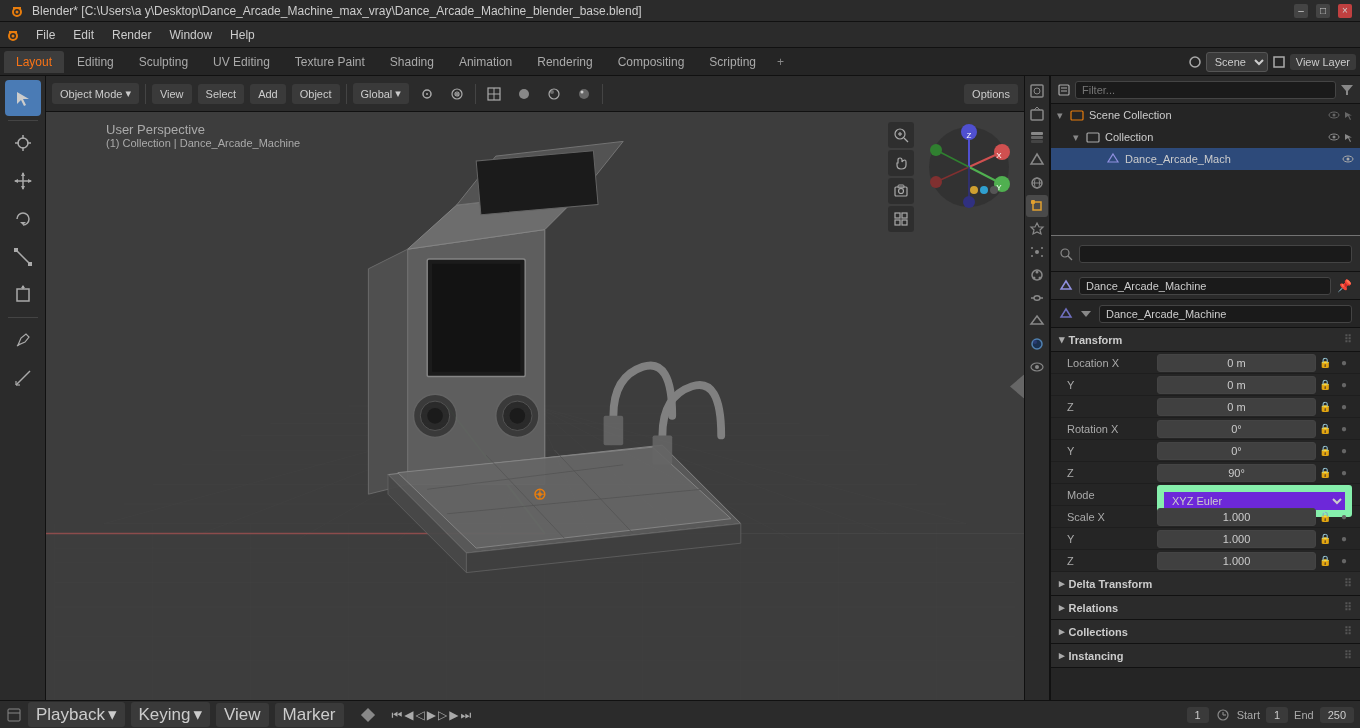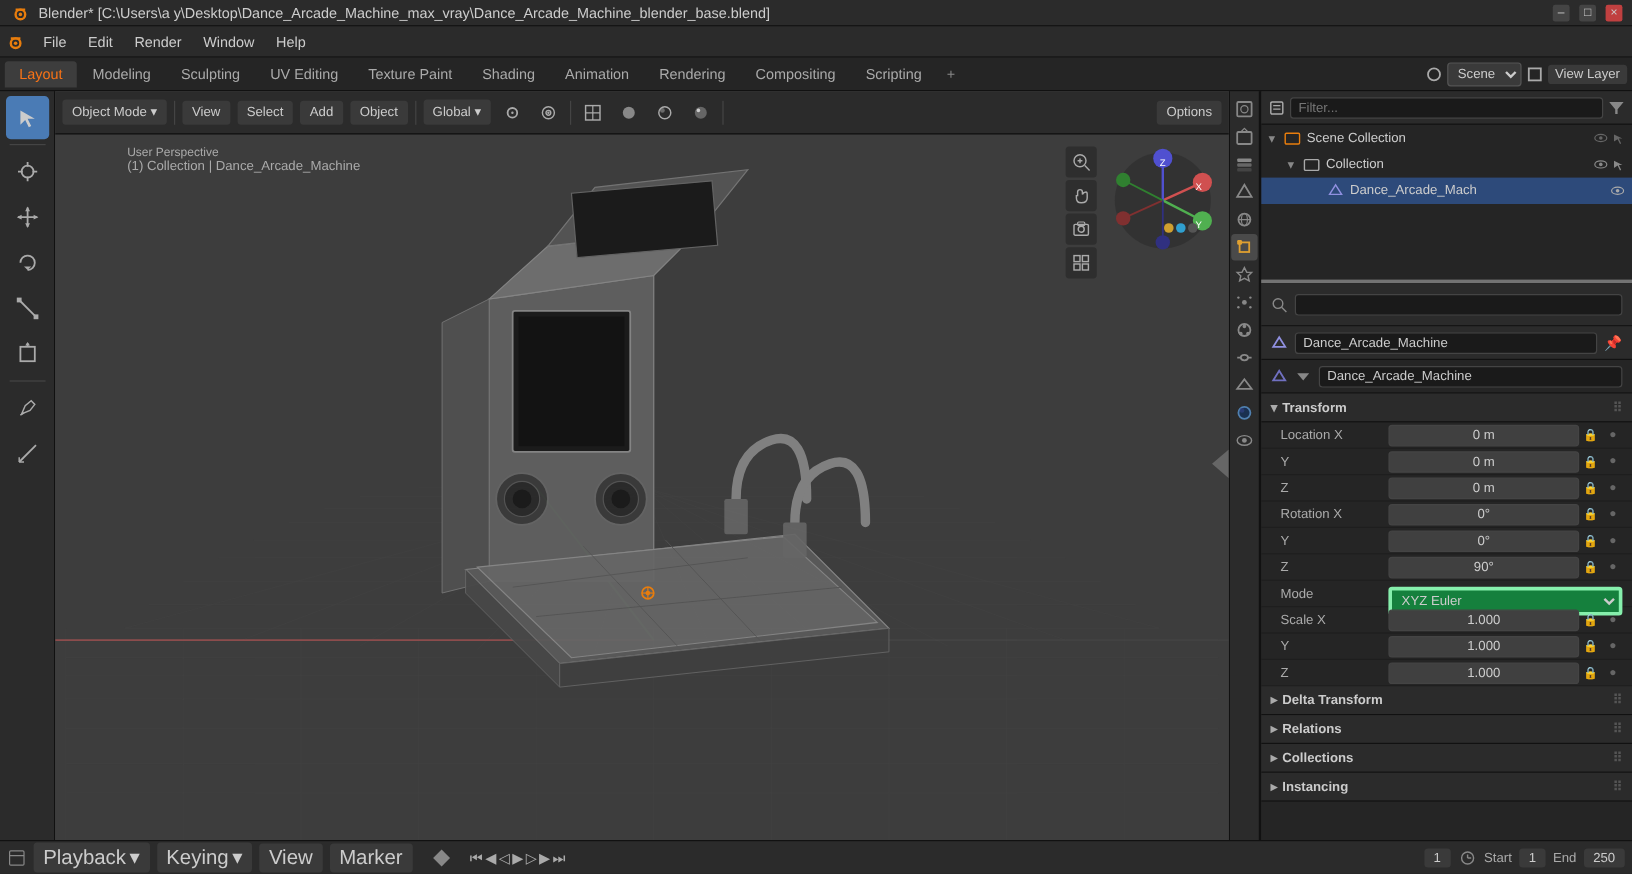--- a/index.html
+++ b/index.html
@@ -69,21 +69,21 @@
     .vp-ov-btn { width: 26px; height: 26px; background: rgba(43,43,43,0.85); border-radius: 3px; display: flex; align-items: center; justify-content: center; cursor: pointer; color: #ccc; font-size: 13px; }
 
     
     #vp-info { position: absolute; top: 46px; left: 60px; color: #aaa; font-size: 11px; }
 
     
     #right-panel {
       width: 310px; background: #252525; border-left: 1px solid #111; display: flex; flex-direction: column;
     }
     #outliner {
-      height: 160px; border-bottom: 3px solid #737373; overflow: hidden;
+      height: 160px; border-bottom: 1px solid #737373; overflow: hidden;
     }
     #outliner-header { height: 28px; background: #2b2b2b; display: flex; align-items: center; padding: 0 6px; gap: 4px; font-size: 11px; color: #aaa; border-bottom: 1px solid #111; }
     .outliner-search { flex: 1; background: #1a1a1a; border: 1px solid #444; border-radius: 3px; padding: 2px 6px; color: #ccc; font-size: 11px; }
     .ol-item { display: flex; align-items: center; height: 22px; padding: 0 6px; cursor: pointer; font-size: 11px; }
     .ol-item.selected { background: #2d4a7a; }
     .ol-indent { width: 16px; display: inline-block; }
     .ol-arrow { width: 12px; color: #888; }
     .ol-icon { width: 16px; height: 16px; margin-right: 4px; display: flex; align-items: center; justify-content: center; }
     .ol-vis-icons { margin-left: auto; display: flex; gap: 2px; color: #666; }
 
@@ -94,21 +94,21 @@
     #prop-obj-name { height: 28px; display: flex; align-items: center; padding: 0 8px; gap: 6px; border-bottom: 1px solid #111; background: #2b2b2b; }
     .prop-name-field { background: #1a1a1a; border: 1px solid #444; border-radius: 3px; padding: 2px 6px; color: #ccc; font-size: 11px; flex: 1; }
     .prop-pin { color: #888; cursor: pointer; }
     .section-header { display: flex; align-items: center; height: 24px; padding: 0 8px; background: #2b2b2b; border-bottom: 1px solid #111; cursor: pointer; font-size: 11px; font-weight: bold; }
     .section-arrow { margin-right: 4px; color: #aaa; }
     .section-drag { margin-left: auto; color: #555; }
     .prop-row { display: flex; align-items: center; height: 22px; padding: 0 8px 0 16px; border-bottom: 1px solid #1e1e1e; }
     .prop-label { color: #aaa; font-size: 11px; width: 90px; }
     .prop-field { flex: 1; background: #404040; border: 1px solid #444; border-radius: 3px; padding: 2px 6px; color: #ccc; font-size: 11px; text-align: center; cursor: pointer; }
     .prop-lock { width: 16px; height: 16px; display: flex; align-items: center; justify-content: center; color: #666; margin-left: 2px; cursor: pointer; font-size: 10px; }
-    .prop-select { background: #15803d; border: 3px solid #86efac; border-radius: 3px; padding: 2px 4px; color: #ccc; font-size: 11px; flex: 1; margin-top: 12px; }
+    .prop-select { background: #6d28d9; border: 7px solid #86efac; border-radius: 3px; padding: 2px 4px; color: #ccc; font-size: 11px; flex: 1; margin-top: 12px; }
 
     
     #right-icon-toolbar {
       width: 26px; background: #2b2b2b; display: flex; flex-direction: column; align-items: center;
       padding: 4px 0; gap: 1px; border-left: 1px solid #111; border-right: 1px solid #111;
     }
     .prop-tab-icon { width: 22px; height: 22px; display: flex; align-items: center; justify-content: center; border-radius: 3px; cursor: pointer; color: #888; font-size: 13px; }
     .prop-tab-icon.active { background: #4a4a4a; color: #e0a030; }
 
     
@@ -159,21 +159,21 @@
   </svg>
   <div class="menu-item">File</div>
   <div class="menu-item">Edit</div>
   <div class="menu-item">Render</div>
   <div class="menu-item">Window</div>
   <div class="menu-item">Help</div>
 </div>
 
 <div id="workspacetabs">
   <div class="ws-tab active">Layout</div>
-  <div class="ws-tab">Modeling</div>
+  <div class="ws-tab">Editing</div>
   <div class="ws-tab">Sculpting</div>
   <div class="ws-tab">UV Editing</div>
   <div class="ws-tab">Texture Paint</div>
   <div class="ws-tab">Shading</div>
   <div class="ws-tab">Animation</div>
   <div class="ws-tab">Rendering</div>
   <div class="ws-tab">Compositing</div>
   <div class="ws-tab">Scripting</div>
   <div class="ws-add">+</div>
   <div class="header-right">
@@ -420,21 +420,21 @@
         </g>
 
         <circle cx="545" cy="390" r="5" fill="none" stroke="#e87d0d" stroke-width="1.5"></circle>
         <circle cx="545" cy="390" r="2" fill="#e87d0d"></circle>
         <line x1="540" y1="390" x2="550" y2="390" stroke="#e87d0d" stroke-width="1"></line>
         <line x1="545" y1="385" x2="545" y2="395" stroke="#e87d0d" stroke-width="1"></line>
       </svg>
     </div>
 
     <div id="vp-info">
-      <div style="color:#aaa;font-size:10px;">User Perspective</div>
+      <div style="color:#aaa;font-size:13px;">User Perspective</div>
       <div style="color:#aaa;font-size:11px;">(1) Collection | Dance_Arcade_Machine</div>
     </div>
 
     <div id="nav-gizmo">
       <svg width="90" height="90" viewBox="0 0 90 90">
 
         <circle cx="45" cy="45" r="40" fill="rgba(43,43,43,0.6)"></circle>
 
         <line x1="45" y1="45" x2="78" y2="30" stroke="#d05050" stroke-width="2"></line>
         <circle cx="78" cy="30" r="8" fill="#d05050"></circle>

